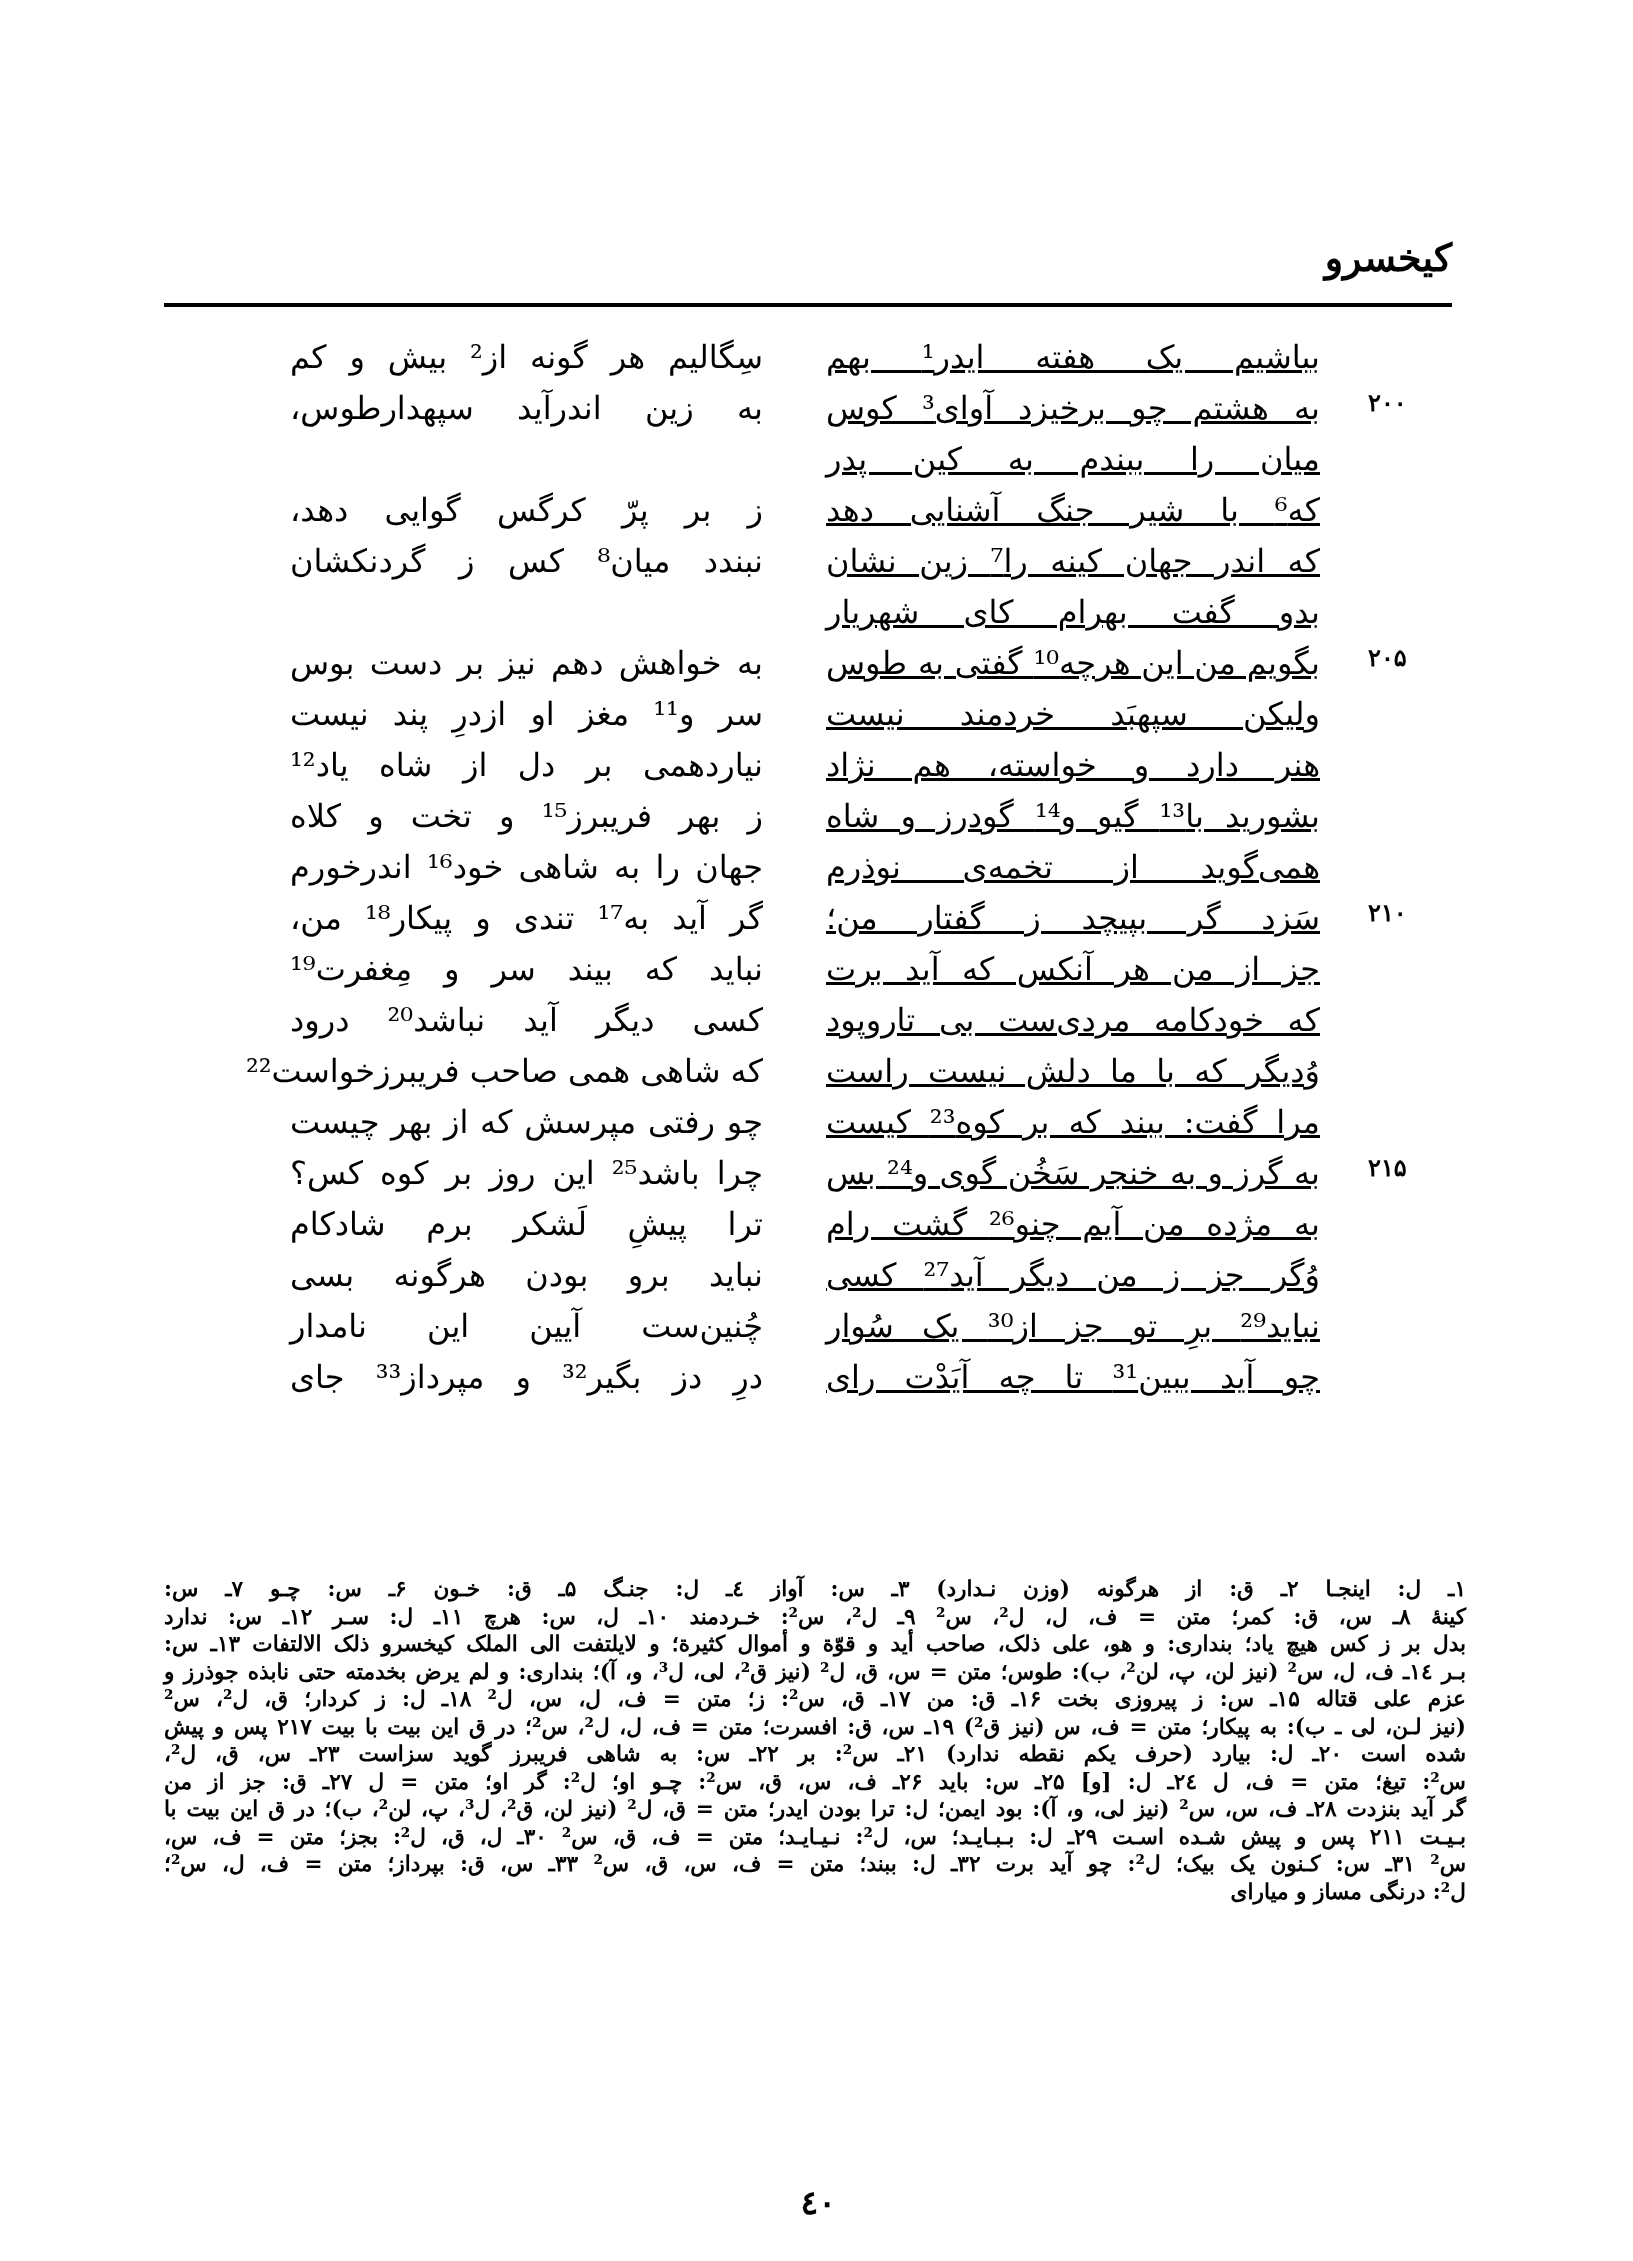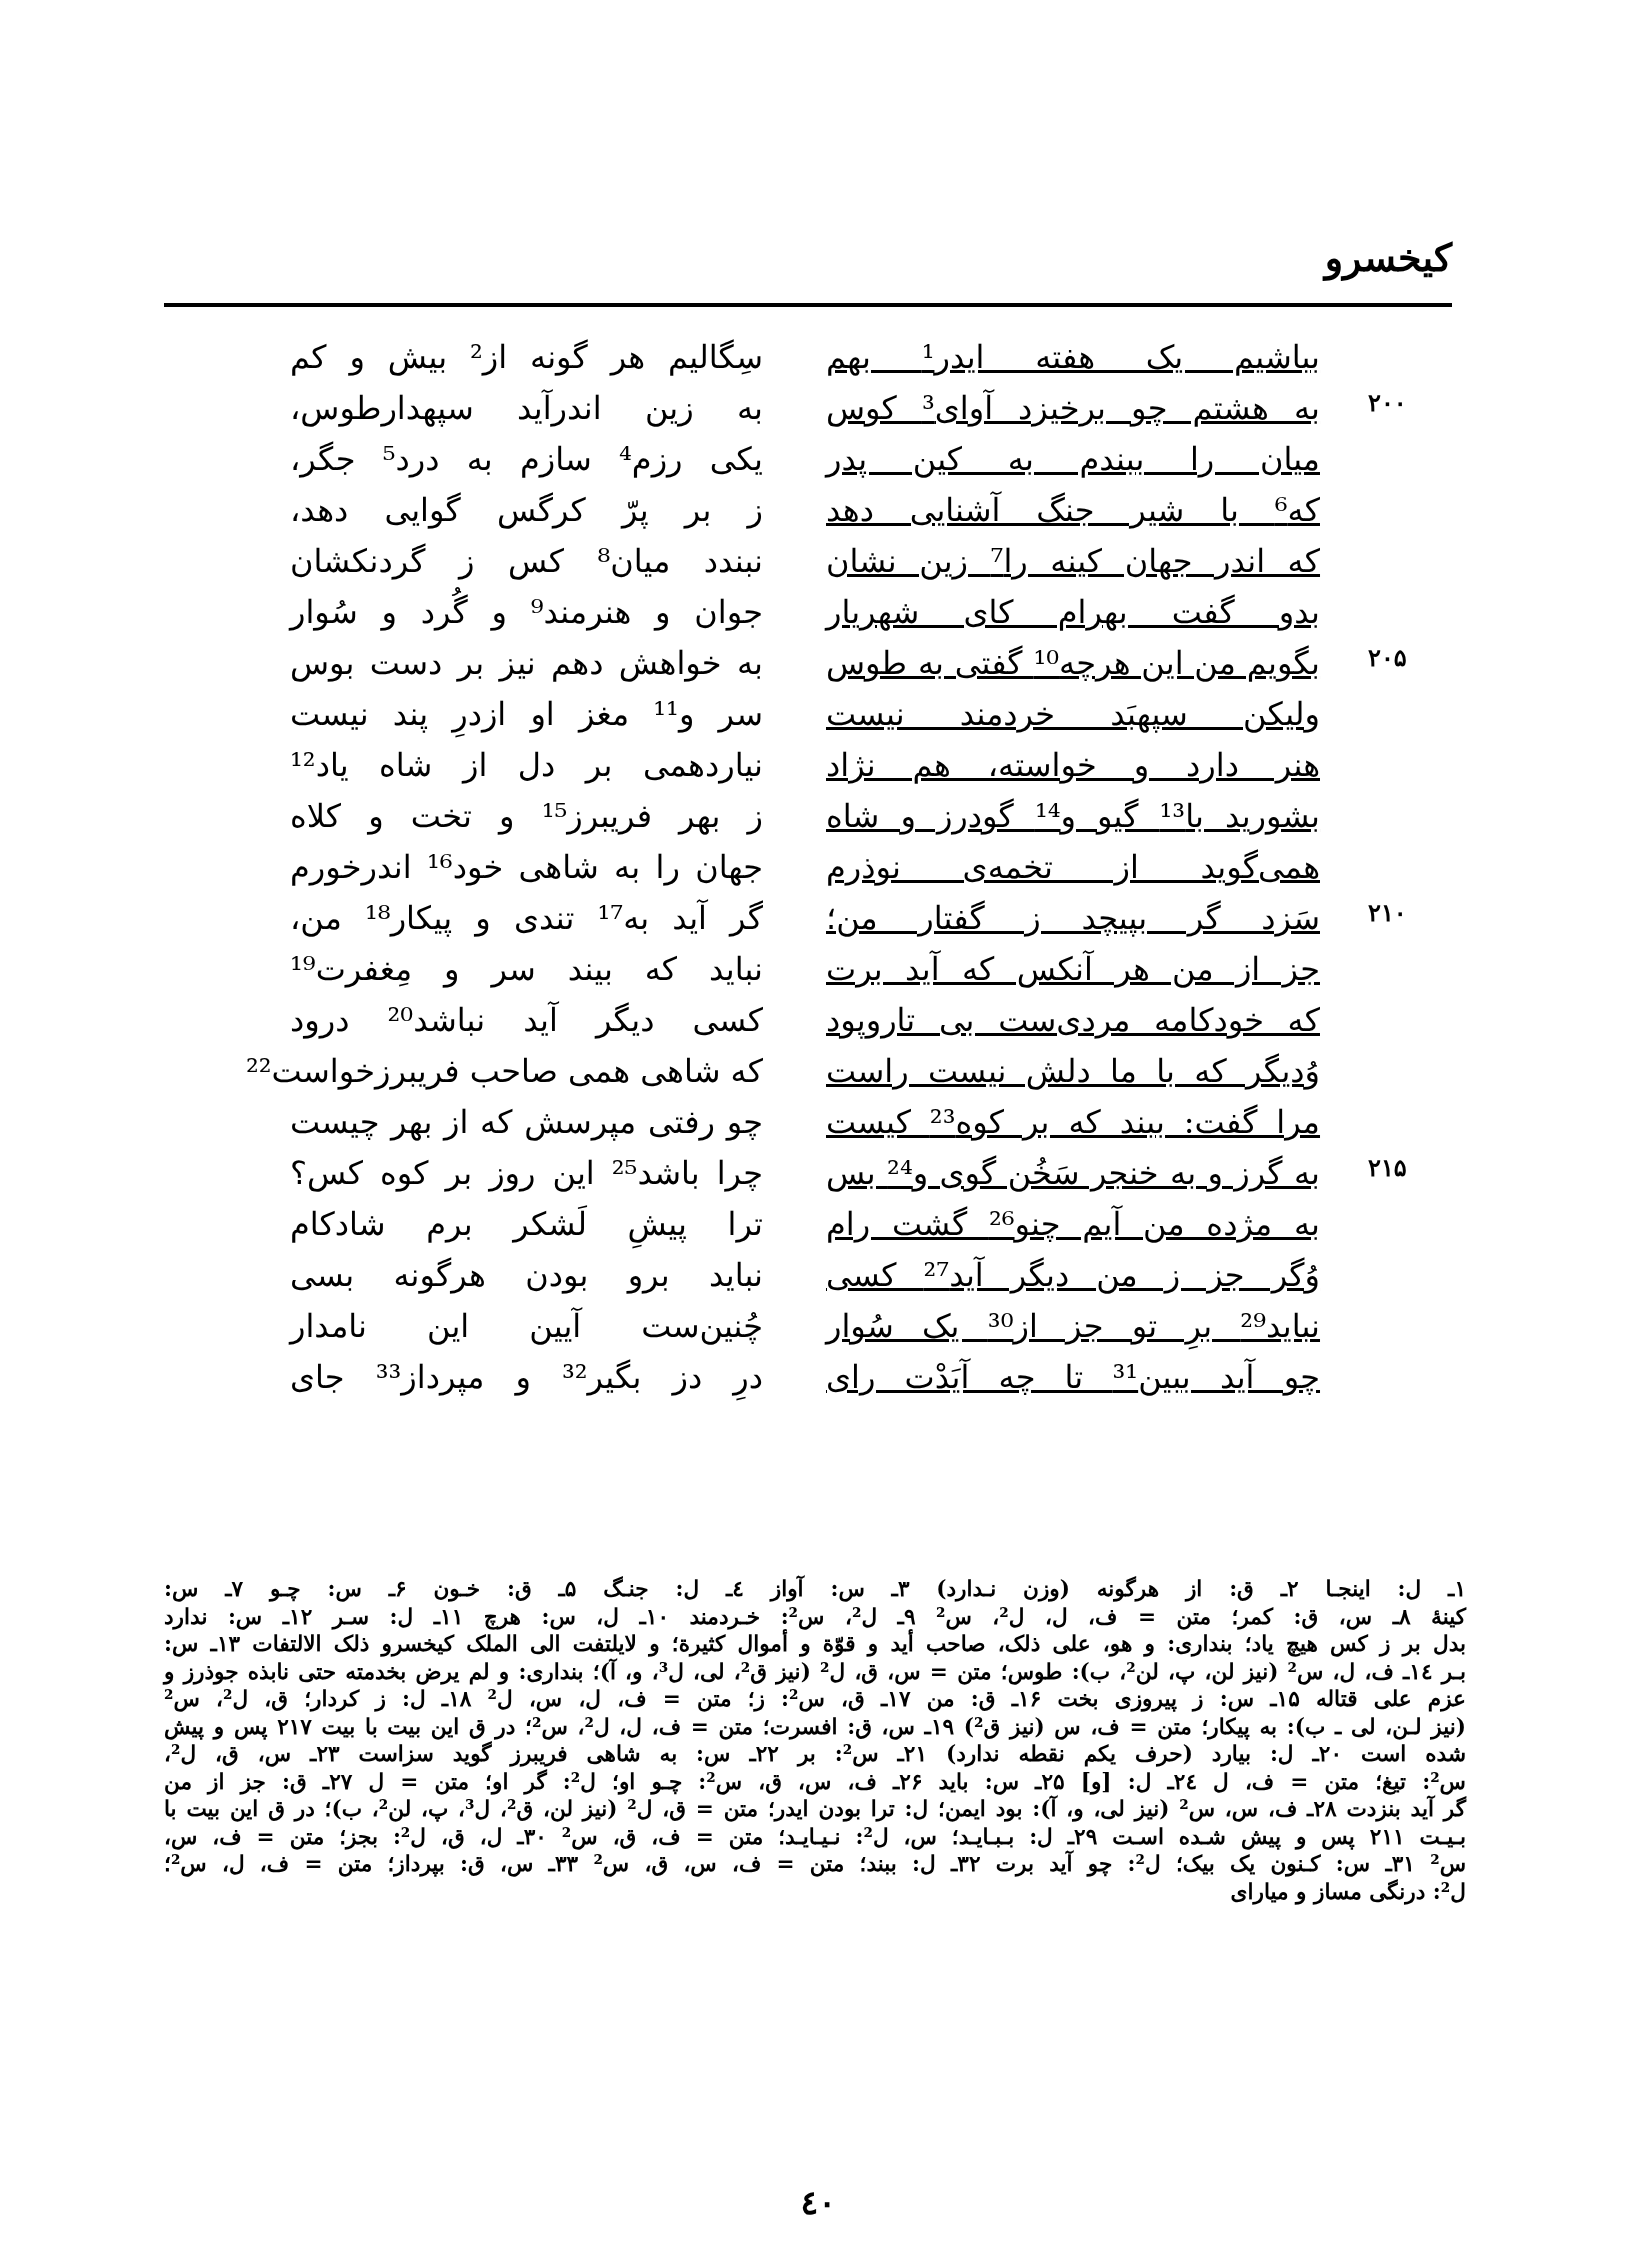--- a/index.html
+++ b/index.html
@@ -60,36 +60,34 @@
       <span class="hemistich second">سِگالیم هر گونه از² بیش و کم</span>
     </div>
     <div class="couplet">
       <span class="verse-number">۲۰۰</span>
       <span class="hemistich first">به هشتم چو برخیزد آوای³ کوس</span>
       <span class="hemistich second">به زین اندرآید سپهدارطوس،</span>
     </div>
     <div class="couplet">
       <span class="verse-number"></span>
       <span class="hemistich first">میان را ببندم به کین پدر</span>
-      <span class="hemistich second">یکی رزم⁴ سازم به درد⁵ جگر،</span>
     </div>
     <div class="couplet">
       <span class="verse-number"></span>
       <span class="hemistich first">که⁶ با شیر جنگ آشنایی دهد</span>
       <span class="hemistich second">ز بر پرّ کرگس گوایی دهد،</span>
     </div>
     <div class="couplet">
       <span class="verse-number"></span>
       <span class="hemistich first">که اندر جهان کینه را⁷ زین نشان</span>
       <span class="hemistich second">نبندد میان⁸ کس ز گردنکشان</span>
     </div>
     <div class="couplet">
       <span class="verse-number"></span>
       <span class="hemistich first">بدو گفت بهرام کای شهریار</span>
-      <span class="hemistich second">جوان و هنرمند⁹ و گُرد و سُوار</span>
     </div>
     <div class="couplet">
       <span class="verse-number">۲۰۵</span>
       <span class="hemistich first">بگویم من این هرچه¹⁰ گفتی به طوس</span>
       <span class="hemistich second">به خواهش دهم نیز بر دست بوس</span>
     </div>
     <div class="couplet">
       <span class="verse-number"></span>
       <span class="hemistich first">ولیکن سپهبَد خردمند نیست</span>
       <span class="hemistich second">سر و¹¹ مغز او ازدرِ پند نیست</span>

